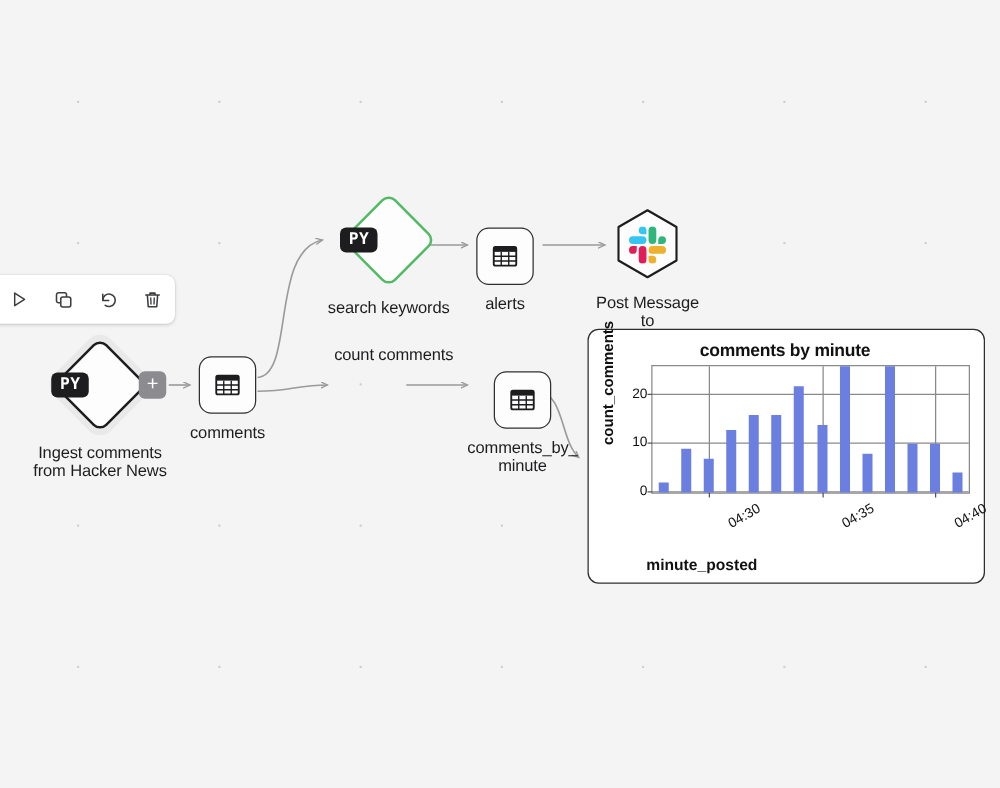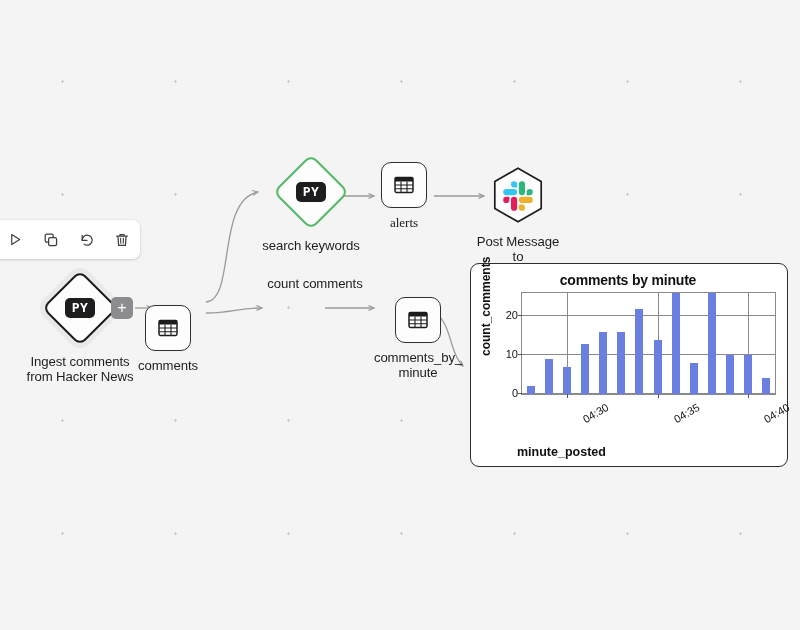--- a/index.html
+++ b/index.html
@@ -79,21 +79,20 @@
     margin-top: 0px;
   }
 
   
   .diamond-wrap {
     position: relative;
     width: 78px;
     height: 78px;
     display: flex;
     align-items: center;
-    justify-content: center;
   }
   .diamond {
     position: absolute;
     left: 50%;
     top: 50%;
     width: 54px;
     height: 54px;
     margin-left: -27px;
     margin-top: -27px;
     transform: rotate(45deg);
@@ -345,40 +344,40 @@
       <div class="diamond-halo"></div>
       <div class="diamond"></div>
       <span class="lang-badge">PY</span>
     </div>
     <div class="node-label">Ingest comments
 from Hacker News</div>
   </div>
 
   <div class="plus-btn" style="left:111px; top:297px;">+</div>
 
-  <div class="node" style="left:144px; top:285px; width:48px;margin-top:20px;">
+  <div class="node" style="left:158px; top:285px; width:48px;">
     <div class="tablebox">
       <svg width="24" height="24" viewBox="0 0 24 24">
         <rect x="3" y="4.5" width="18" height="15" rx="1.4" fill="none" stroke="#1d1d1f" stroke-width="1.5"></rect>
         <rect x="3" y="4.5" width="18" height="4" fill="#1d1d1f"></rect>
         <path d="M3 12 L21 12 M3 15.8 L21 15.8 M9 8.5 L9 19.5 M15 8.5 L15 19.5" stroke="#1d1d1f" stroke-width="1.1"></path>
       </svg>
     </div>
     <div class="node-label">comments</div>
   </div>
 
   <div class="node" style="left:251px; top:153px; width:120px;">
     <div class="diamond-wrap">
       <div class="diamond green"></div>
       <span class="lang-badge">PY</span>
     </div>
     <div class="node-label">search keywords</div>
   </div>
 
-  <div class="node" style="left:380px; top:162px; width:48px;font-family:Liberation Serif, serif;">
+  <div class="node" style="left:380px; top:182px; width:48px;">
     <div class="tablebox">
       <svg width="24" height="24" viewBox="0 0 24 24">
         <rect x="3" y="4.5" width="18" height="15" rx="1.4" fill="none" stroke="#1d1d1f" stroke-width="1.5"></rect>
         <rect x="3" y="4.5" width="18" height="4" fill="#1d1d1f"></rect>
         <path d="M3 12 L21 12 M3 15.8 L21 15.8 M9 8.5 L9 19.5 M15 8.5 L15 19.5" stroke="#1d1d1f" stroke-width="1.1"></path>
       </svg>
     </div>
     <div class="node-label">alerts</div>
   </div>
 

